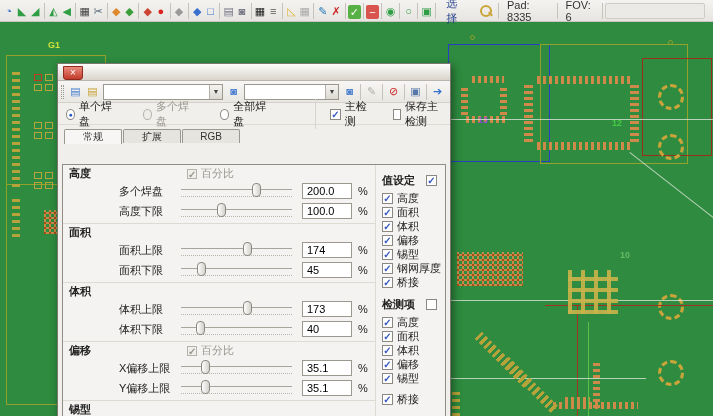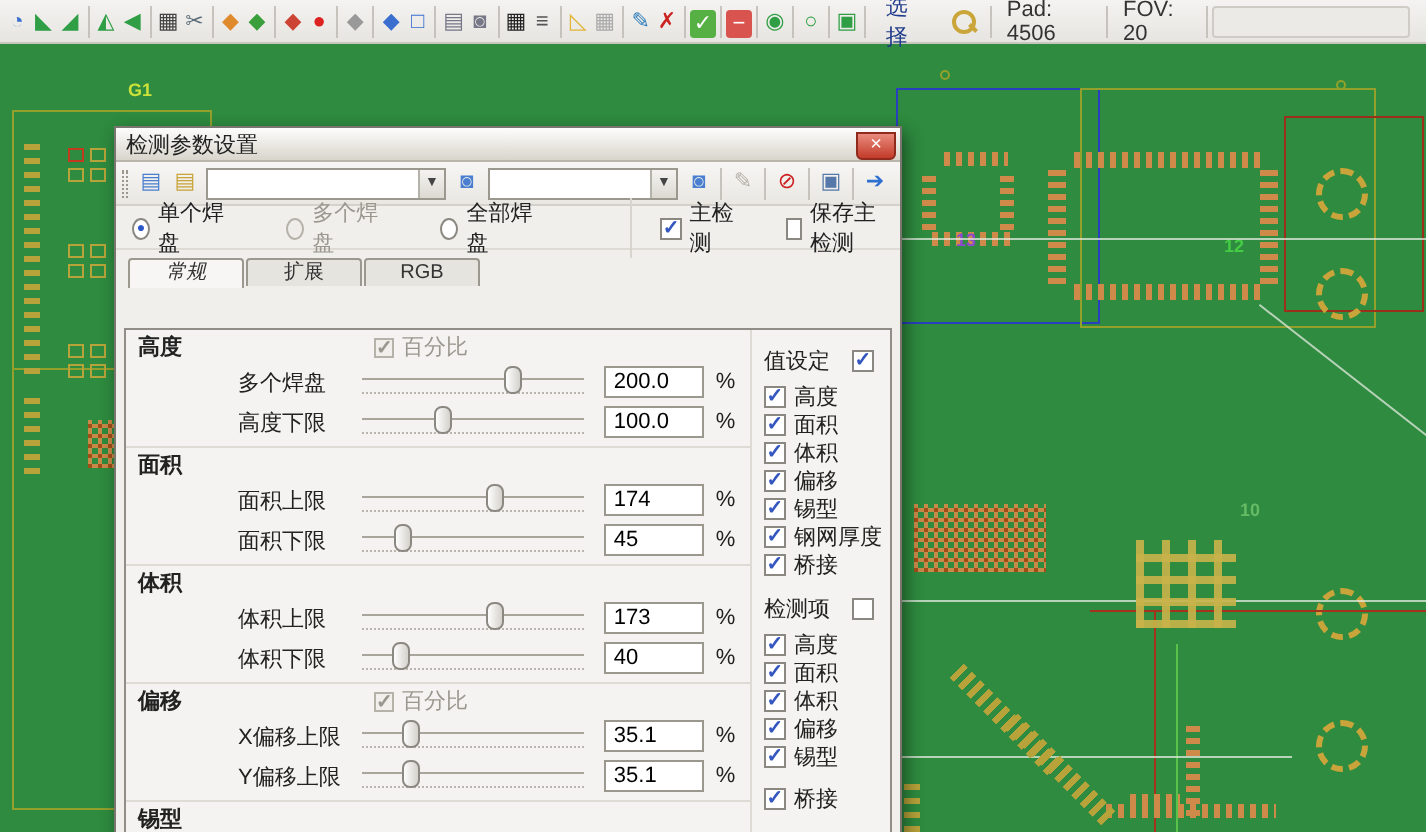--- a/index.html
+++ b/index.html
@@ -71,21 +71,21 @@
   .rlabel.disabled { color:#9a978f; }
   .cbox { width:11px; height:11px; border:1px solid #8a8880; background:#fff; margin-right:4px;
           font-size:10px; line-height:10px; text-align:center; color:#3457c0; font-weight:bold; }
   .cbox.gray { background:#f0efec; border-color:#b5b2aa; color:#9a978f; }
   .checkssep { border-left:1px solid #d8d5ce; margin-left:18px; padding-left:14px; display:flex; align-items:center; }
   .clabel2 { margin-right:26px; }
 
   .tabstrip { display:flex; padding:4px 0 0 6px; height:18px; }
   .tab { width:58px; height:14px; text-align:center; font-size:10px; line-height:14px; background:#e6e4df;
          border:1px solid #9a988f; border-bottom:none; margin-right:1px; color:#333; border-radius:2px 2px 0 0; }
-  .tab.active { background:#f7f6f4; height:15px; position:relative; z-index:2;font-style:italic; }
+  .tab.active { background:#f7f6f4; height:15px; position:relative; z-index:2; }
   .tabpanel { position:absolute; left:4px; right:4px; top:100px; bottom:0; background:#f4f3f1; border:1px solid #8f8d86; display:flex; }
 
   .leftcol { width:312px; }
   .section { border-bottom:1px solid #dedbd4; padding:1px 0 2px 0; }
   .sechead { display:flex; align-items:center; height:15px; padding-left:6px; }
   .sectitle { font-weight:bold; font-size:11px; }
   .pctwrap { display:flex; align-items:center; margin-left:96px; color:#9a978f; }
   .pctwrap .cbox { width:10px; height:10px; line-height:9px; }
   .srow { display:flex; align-items:center; height:20px; }
   .srow .slabel { width:70px; margin-left:56px; font-size:11px; }
@@ -94,21 +94,21 @@
   .ticks { position:absolute; left:0; right:0; top:14px; border-top:1px dotted #b8b5ad; }
   .thumb { position:absolute; top:1px; width:9px; height:14px; background:linear-gradient(90deg,#fdfdfd,#d4d2cc);
            border:1px solid #8a8880; border-radius:4px; }
   .vinput { width:50px; height:16px; margin-left:10px; border:1px solid #9a988f; font-size:11px; padding-left:4px;
             font-family:"Liberation Sans", sans-serif; background:#fff; }
   .unit { width:20px; margin-left:6px; font-size:11px; }
 
   .rightcol { flex:1; border-left:1px solid #dedbd4; padding:8px 4px 0 6px; }
   .rpgroup { margin-bottom:8px; }
   .rphead { display:flex; align-items:center; height:14px; margin-bottom:4px; }
-  .rphead .rptitle { font-weight:normal; font-size:11px; flex:1; }
+  .rphead .rptitle { font-weight:bold; font-size:11px; flex:1; }
   .rpitem { display:flex; align-items:center; height:14px; margin-bottom:0px; }
   .rpitem .cbox { width:11px; height:11px; line-height:10px; }
   .rpitem .ilabel { font-size:11px; }
   .rp-gap { height:7px; }
 </style>
 </head>
 <body>
 
 <div class="topbar">
   <span class="ticon" style="color:#3a6fd0">◔</span>
@@ -150,31 +150,31 @@
   <span class="tsep"></span>
   <span class="ticon" style="color:#2f9e44">◉</span>
   <span class="tsep"></span>
   <span class="ticon" style="color:#2f9e44">○</span>
   <span class="tsep"></span>
   <span class="ticon" style="color:#2f9e44">▣</span>
   <span class="tsep"></span>
   <span class="tlabel">选择</span>
   <span class="mag"></span>
   <span class="tsep"></span>
-  <span class="treadout">Pad: 4506</span>
-  <span class="tsep"></span>
-  <span class="treadout">FOV: 20</span>
+  <span class="treadout">Pad: 8335</span>
+  <span class="tsep"></span>
+  <span class="treadout">FOV: 6</span>
   <span class="tsep"></span>
   <span class="tspring"></span>
   <span class="traised"></span>
 </div>
 
 <div class="canvas">
 
-  <span class="abs clabel" style="left:64px; top:18px; color:#cce23a;">G1</span>
+  <span class="abs clabel" style="left:48px; top:18px; color:#cce23a;">G1</span>
   <div class="abs olrect" style="left:6px; top:33px; width:100px; height:130px;"></div>
   <div class="abs olrect" style="left:6px; top:163px; width:100px; height:220px; border-top:none;"></div>
   <div class="abs padcol-ol" style="left:12px; top:50px; width:8px; height:115px;"></div>
   <div class="abs padcol-ol" style="left:12px; top:175px; width:8px; height:40px;"></div>
   <div class="abs quad" style="left:34px; top:52px;">
       <span class="redpad"></span>
       <span></span>
       <span></span>
       <span></span>
     </div>
@@ -229,21 +229,20 @@
   <div class="abs padcol" style="left:593px; top:341px; width:7px; height:45px;"></div>
   <div class="abs padrow" style="left:553px; top:380px; width:85px; height:7px;"></div>
   <div class="abs padrow" style="left:565px; top:375px; width:25px; height:7px;"></div>
   <div class="abs diagbar" style="left:468px; top:333px; width:70px;"></div>
   <div class="abs diagbar" style="left:495px; top:358px; width:70px;"></div>
   <div class="abs padcol-ol" style="left:452px; top:368px; width:8px; height:26px;"></div>
 </div>
 
 <div class="dialog">
   <div class="titlebar">
-    <span class="title">检测参数设置</span>
     <span class="closebtn">×</span>
   </div>
 
   <div class="dtoolbar">
     <span class="grip"></span>
     <span class="dicon" style="color:#4a7fd0">▤</span>
     <span class="dicon" style="color:#c9a43a">▤</span>
     <span class="combo" style="width:120px;">
       <span class="cval"></span>
       <span class="carrow">▼</span>

